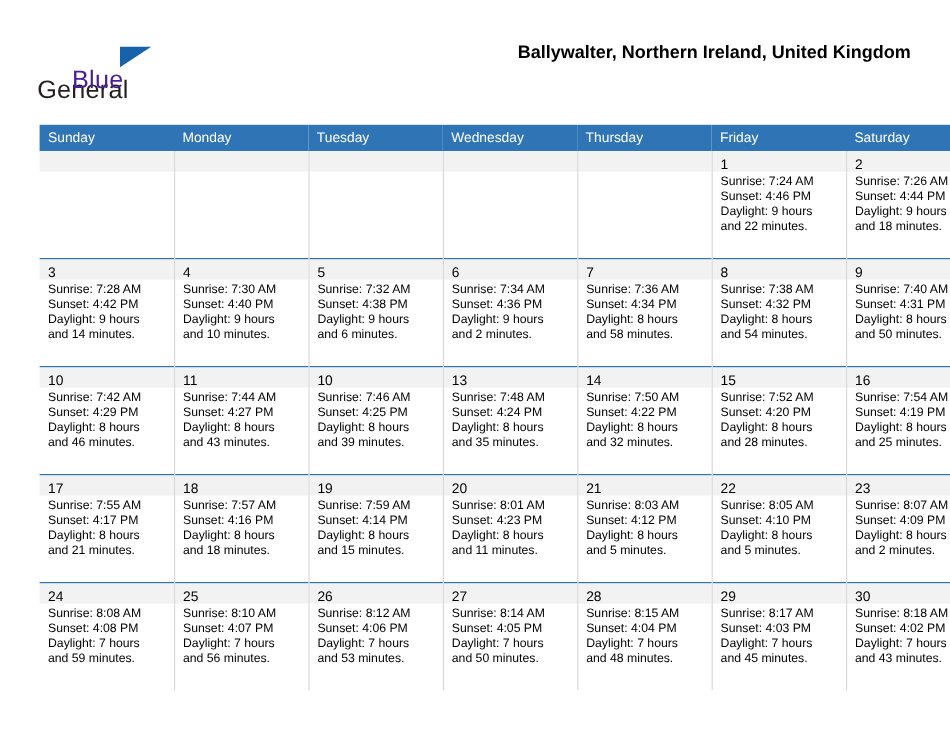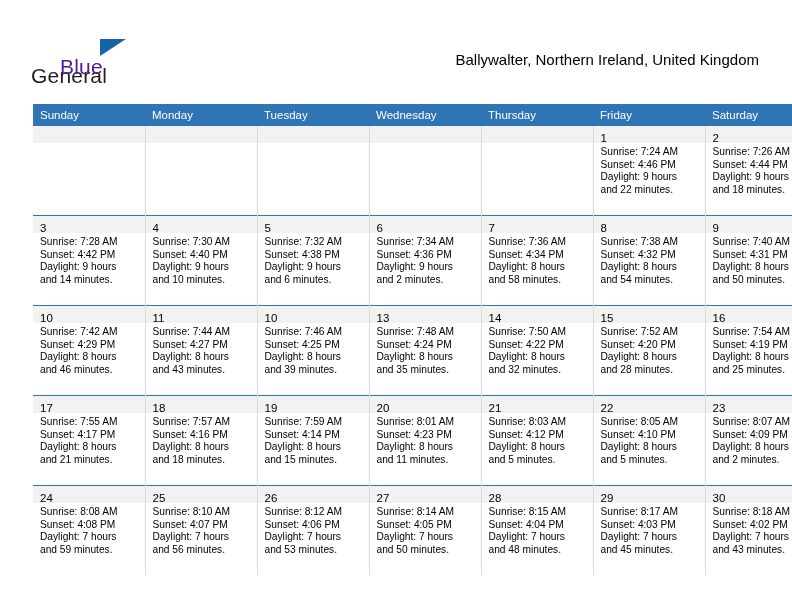--- a/index.html
+++ b/index.html
@@ -71,23 +71,23 @@
     text-align: right;
   }
   .cal-title {
     font-size: 28px;
     font-weight: normal;
     color: #000000;
     line-height: 34px;
     white-space: nowrap;
   }
   .cal-subtitle {
-    margin-top: 22px;
+    margin-top: 6px;
     font-size: 15px;
-    font-weight: normal;
+    font-weight: bold;
     color: #000000;
     line-height: 18px;
     white-space: nowrap;
   }
 
   
   .calendar {
     position: absolute;
     left: 33px;
     top: 104px;

